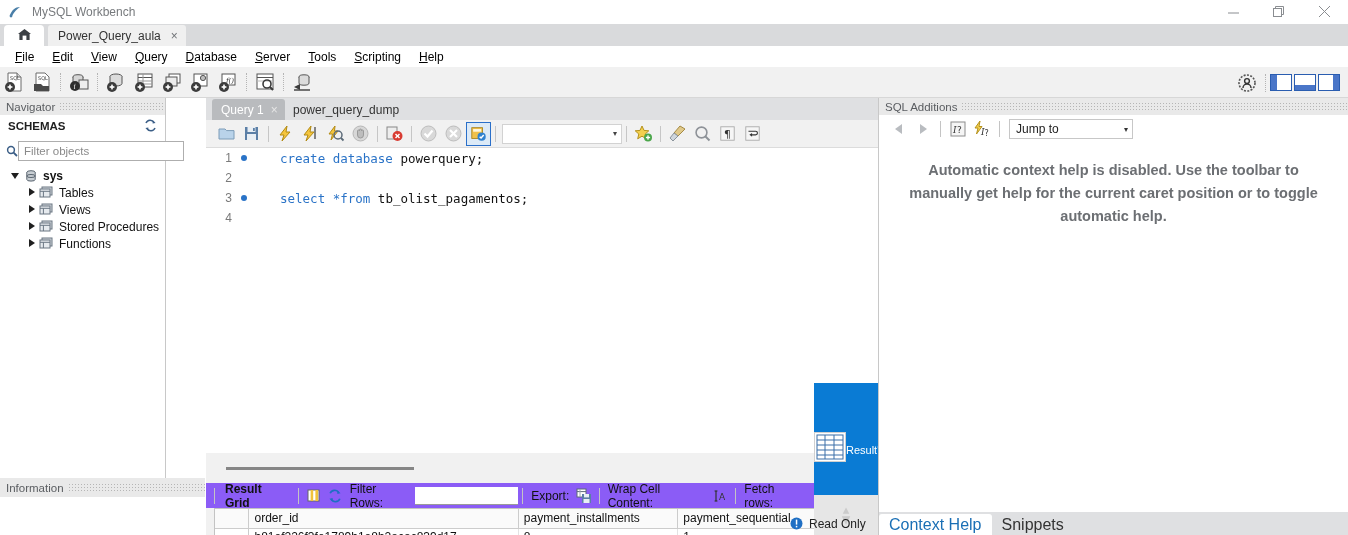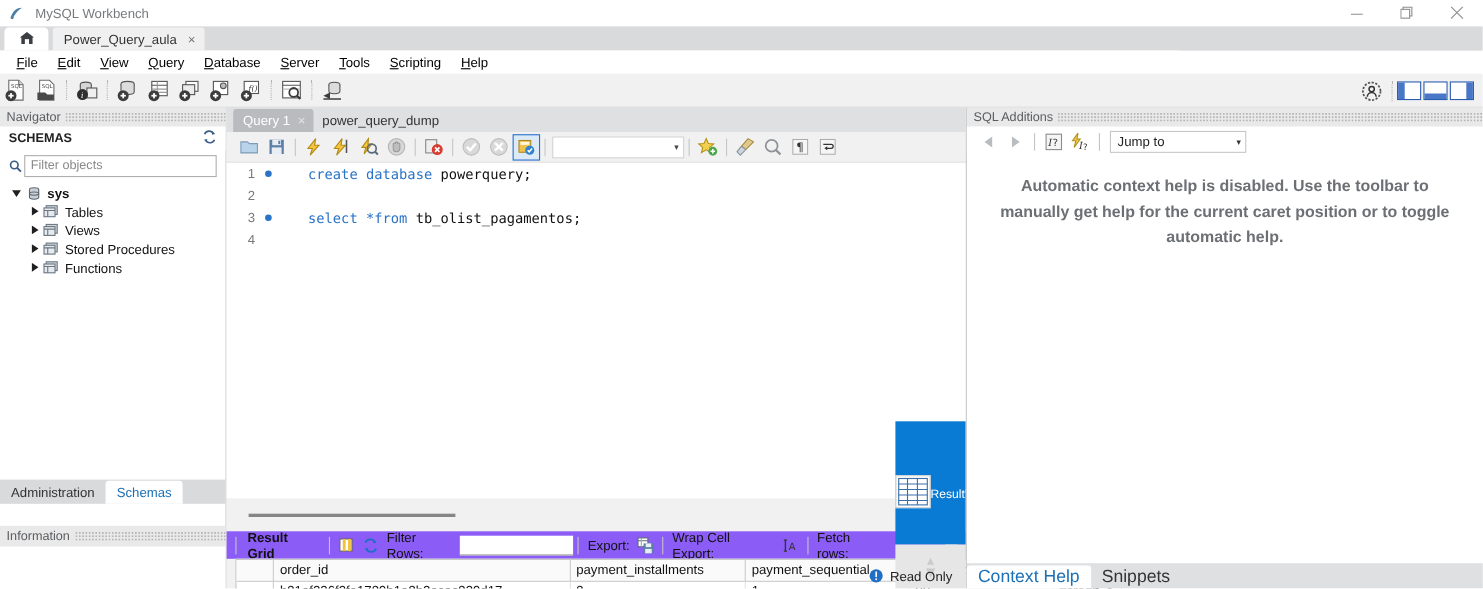--- a/index.html
+++ b/index.html
@@ -62,21 +62,21 @@
     display: flex; align-items: center;
   }
   .tbtn { width: 28px; height: 28px; display: flex; align-items: center; justify-content: center; }
   .tsep { width: 1px; height: 18px; border-left: 1px dotted #b4b4b4; margin: 0 4px; }
   .toolbar-right { position: absolute; right: 6px; top: 0; height: 31px; display: flex; align-items: center; }
   .panel-toggle { width: 22px; height: 17px; border: 1px solid #2a5db0; margin-right: 2px; background:#fff; position: relative; }
   .panel-toggle i { position: absolute; background: #4a76c8; display:block; }
 
   
   .navigator {
-    position: absolute; top: 98px; left: 0; width: 206px; height: 437px;
+    position: absolute; top: 98px; left: 0; width: 166px; height: 437px;
     background: #ffffff; border-right: 1px solid #c8c8c8;
   }
   .pane-caption {
     height: 17px; background: #e9e9e9; color: #5a5d61; font-size: 11.5px;
     display: flex; align-items: center; padding-left: 6px; position: relative;
   }
   .pane-caption .dots {
     flex: 1; margin-left: 4px; height: 9px;
     background-image: radial-gradient(circle, #b5b5b5 0.6px, transparent 0.7px);
     background-size: 3px 3px; background-position: 0 3px;
@@ -530,24 +530,20 @@
             <rect x="3" y="1" width="10" height="8" fill="#d2d7dc" stroke="#6a7682"></rect>
             <rect x="1" y="3" width="10" height="8" fill="#e6eaee" stroke="#6a7682"></rect>
             <line x1="1" y1="5.3" x2="11" y2="5.3" stroke="#6a7682"></line>
             <line x1="4.4" y1="5.3" x2="4.4" y2="11" stroke="#6a7682"></line>
           </svg>
         </span>
         <span class="tlabel">Functions</span>
       </div>
     </div>
 
-    <div class="nav-bottom-tabs">
-      <div class="nbtab">Administration</div>
-      <div class="nbtab active">Schemas</div>
-    </div>
 
     <div class="info-caption pane-caption">
       <span>Information</span>
       <span class="dots"></span>
     </div>
     <div class="info-body"></div>
   </div>
 
   <div class="editor-area">
 
@@ -731,21 +727,21 @@
         <svg width="16" height="16" viewBox="0 0 16 16">
           <rect x="1" y="1" width="9" height="8" fill="#fff" stroke="#5d6b79"></rect>
           <line x1="1" y1="3.6" x2="10" y2="3.6" stroke="#5d6b79"></line>
           <line x1="4" y1="1" x2="4" y2="9" stroke="#9aa6b2"></line>
           <rect x="6" y="6" width="9" height="9" fill="#5b7fa6"></rect>
           <rect x="8" y="6" width="5" height="3.4" fill="#e8eef4"></rect>
           <rect x="7.5" y="11" width="6" height="4" fill="#e8eef4"></rect>
         </svg>
       </div>
       <div class="rgsep"></div>
-      <span class="rg-txt">Wrap Cell Export:</span>
+      <span class="rg-txt">Wrap Cell Content:</span>
       <div class="rgbtn">
         <svg width="14" height="14" viewBox="0 0 14 14">
           <line x1="2" y1="2" x2="2" y2="12" stroke="#333" stroke-width="1.2"></line>
           <line x1="0.6" y1="2" x2="3.4" y2="2" stroke="#333" stroke-width="1.2"></line>
           <line x1="0.6" y1="12" x2="3.4" y2="12" stroke="#333" stroke-width="1.2"></line>
           <text x="5" y="11" font-size="9" fill="#333" font-family="DejaVu Sans">A</text>
         </svg>
       </div>
       <div class="rgsep"></div>
       <span class="rg-txt">Fetch rows:</span>

